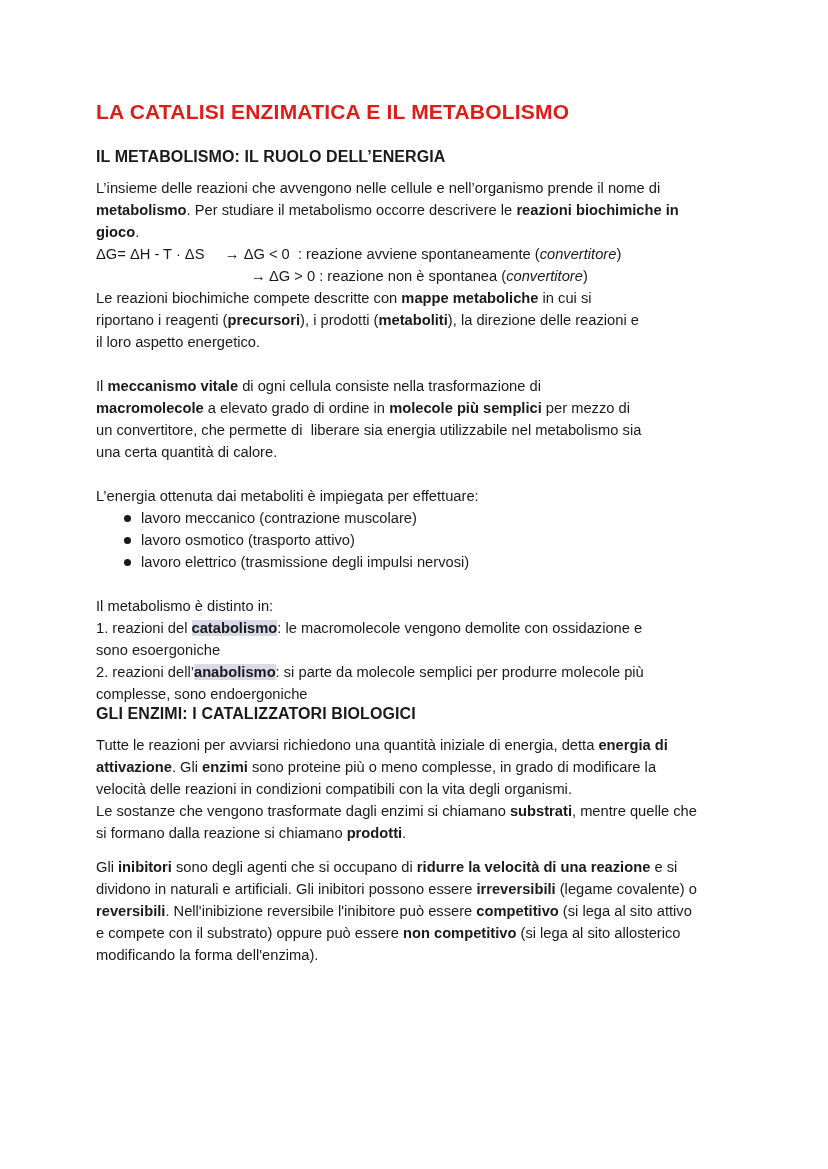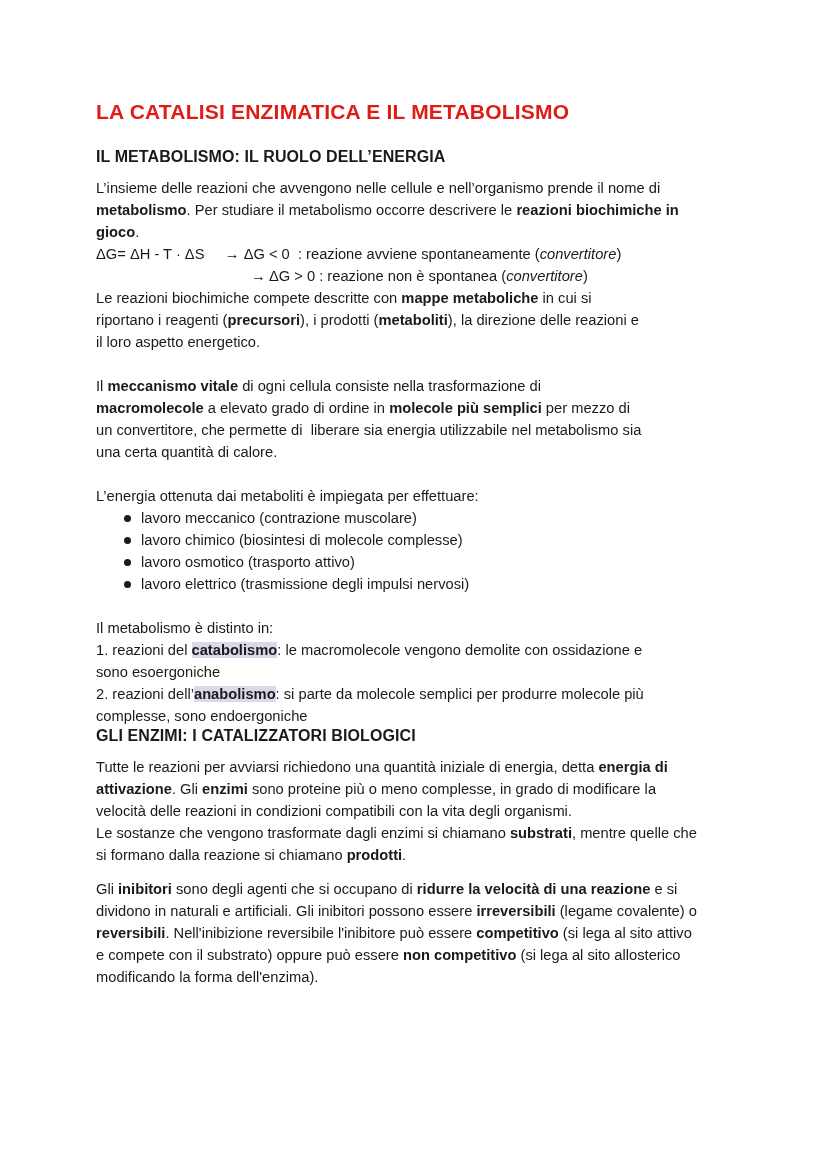--- a/index.html
+++ b/index.html
@@ -41,21 +41,20 @@
   <main>
       <h2 class="section-heading">IL METABOLISMO: IL RUOLO DELL’ENERGIA</h2>
       <p class="para"><span>L’insieme delle reazioni che avvengono nelle cellule e nell’organismo prende il nome di</span><br><span class="b">metabolismo</span><span>. Per studiare il metabolismo occorre descrivere le </span><span class="b">reazioni biochimiche in</span><br><span class="b">gioco</span><span>.</span></p>
       <p class="para"><span>ΔG= ΔH - T · ΔS</span><span>&nbsp;&nbsp;&nbsp;&nbsp; → ΔG &lt; 0&nbsp; : reazione avviene spontaneamente (</span><span class="i">convertitore</span><span>)</span></p>
       <p class="para" style="margin-left: 155px;"><span>→ ΔG &gt; 0 : reazione non è spontanea (</span><span class="i">convertitore</span><span>)</span></p>
       <p class="para"><span>Le reazioni biochimiche compete descritte con </span><span class="b">mappe metaboliche</span><span> in cui si</span><br><span>riportano i reagenti (</span><span class="b">precursori</span><span>), i prodotti (</span><span class="b">metaboliti</span><span>), la direzione delle reazioni e</span><br><span>il loro aspetto energetico.</span></p>
       <p class="para gap-line"><span>Il </span><span class="b">meccanismo vitale</span><span> di ogni cellula consiste nella trasformazione di</span><br><span class="b">macromolecole</span><span> a elevato grado di ordine in </span><span class="b">molecole più semplici</span><span> per mezzo di</span><br><span>un convertitore, che permette di&nbsp; liberare sia energia utilizzabile nel metabolismo sia</span><br><span>una certa quantità di calore.</span></p>
       <p class="para gap-line"><span>L’energia ottenuta dai metaboliti è impiegata per effettuare:</span></p>
       <ul class="bullet-list">
         <li><span class="dot"></span><span>lavoro meccanico (contrazione muscolare)</span></li>
-        <li><span class="dot"></span><span>lavoro chimico (biosintesi di molecole complesse)</span></li>
         <li><span class="dot"></span><span>lavoro osmotico (trasporto attivo)</span></li>
         <li><span class="dot"></span><span>lavoro elettrico (trasmissione degli impulsi nervosi)</span></li>
       </ul>
       <p class="para gap-line"><span>Il metabolismo è distinto in:</span><br><span>1. reazioni del </span><span class="b hl">catabolismo</span><span>: le macromolecole vengono demolite con ossidazione e</span><br><span>sono </span><span class="u">esoergoniche</span><br><span>2. reazioni dell’</span><span class="b hl">anabolismo</span><span>: si parte da molecole semplici per produrre molecole più</span><br><span>complesse, sono </span><span class="u">endoergoniche</span></p>
       <h2 class="section-heading gap-large">GLI ENZIMI: I CATALIZZATORI BIOLOGICI</h2>
       <p class="para"><span>Tutte le reazioni per avviarsi richiedono una quantità iniziale di energia, detta </span><span class="b">energia di</span><br><span class="b">attivazione</span><span>. Gli </span><span class="b">enzimi</span><span> sono proteine più o meno complesse, in grado di modificare la</span><br><span>velocità delle reazioni in condizioni compatibili con la vita degli organismi.</span><br><span>Le sostanze che vengono trasformate dagli enzimi si chiamano </span><span class="b">substrati</span><span>, mentre quelle che</span><br><span>si formano dalla reazione si chiamano </span><span class="b">prodotti</span><span>.</span></p>
       <p class="para gap-small"><span>Gli </span><span class="b">inibitori</span><span> sono degli agenti che si occupano di </span><span class="b">ridurre la velocità di una reazione</span><span> e si</span><br><span>dividono in naturali e artificiali. Gli inibitori possono essere </span><span class="b">irreversibili</span><span> (legame covalente) o</span><br><span class="b">reversibili</span><span>. Nell'inibizione reversibile l'inibitore può essere </span><span class="b">competitivo</span><span> (si lega al sito attivo</span><br><span>e compete con il substrato) oppure può essere </span><span class="b">non competitivo</span><span> (si lega al sito allosterico</span><br><span>modificando la forma dell'enzima).</span></p>
     </main>
 </div>
 

